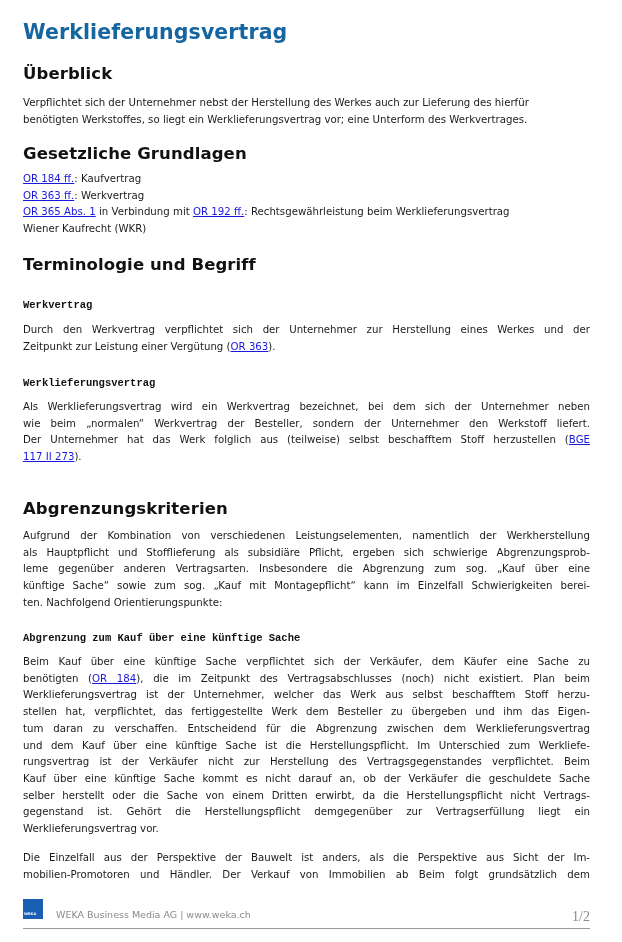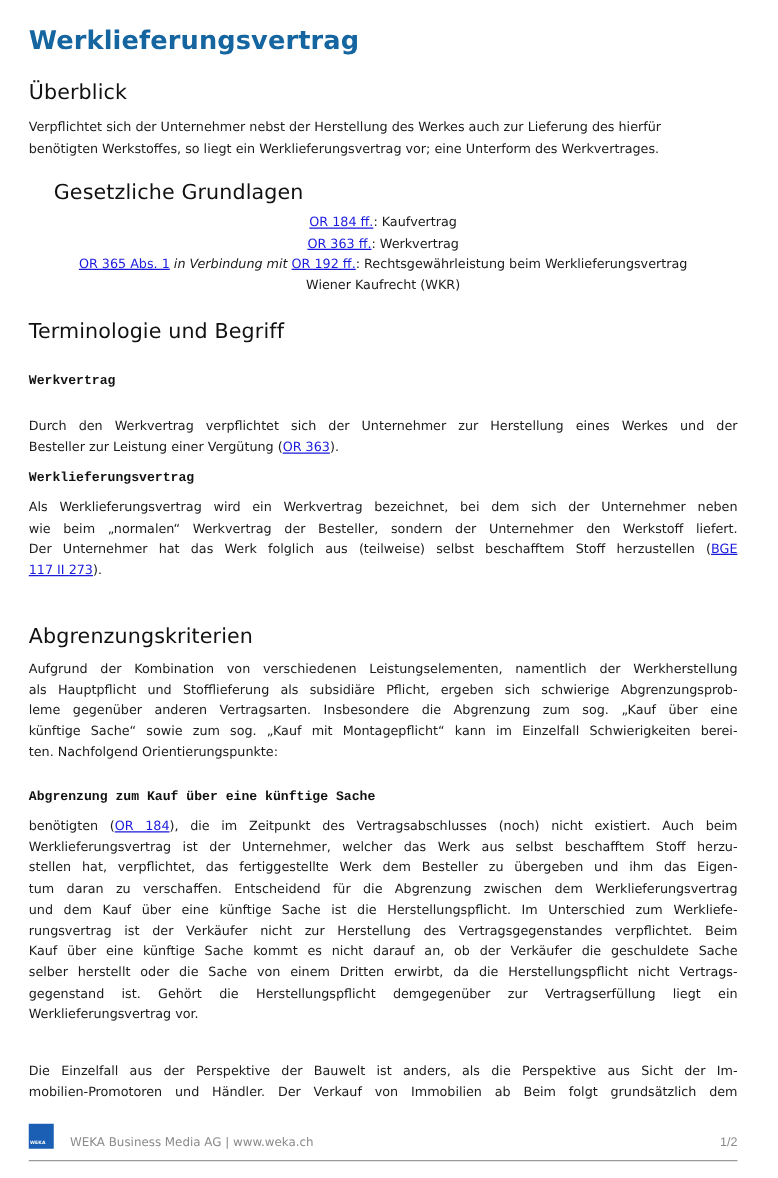--- a/index.html
+++ b/index.html
@@ -27,21 +27,21 @@
       font-family: "DejaVu Sans", sans-serif;
       font-weight: bold;
       font-size: 20.5px;
       color: #1565a0;
       letter-spacing: 0.1px;
     }
     .h2 {
       position: absolute;
       left: 0;
       font-family: "DejaVu Sans", sans-serif;
-      font-weight: normal;
+      font-weight: bold;
       font-size: 16.5px;
       color: #111;
       letter-spacing: 0.1px;
     }
     .h3 {
       position: absolute;
       left: 0;
       font-family: Liberation Mono, monospace;
       font-weight: bold;
       font-size: 10.5px;
@@ -51,21 +51,21 @@
       position: absolute;
       left: 0;
       width: 567px;
       font-family: "DejaVu Sans", sans-serif;
       font-size: 10.2px;
       line-height: 16.7px;
       color: #1a1a1a;
       text-align: justify;
       hyphens: manual;
     }
-    .para.left { text-align: center; }
+    .para.left { text-align: left; }
     .lines div { white-space: nowrap; }
     .just-line {
       display: block;
       text-align: justify;
       text-align-last: justify;
       white-space: normal;
     }
     .last-line {
       display: block;
       text-align: left;
@@ -107,22 +107,22 @@
       top: 11px;
       font-family: "DejaVu Sans", sans-serif;
       font-size: 9.5px;
       color: #8a8a8a;
       white-space: nowrap;
     }
     .page-num {
       position: absolute;
       right: 0;
       top: 11px;
-      font-family: Liberation Sans, sans-serif;
-      font-size: 10px;
+      font-family: Liberation Serif, serif;
+      font-size: 14px;
       color: #8a8a8a;
     }
     .footer-rule {
       position: absolute;
       left: 0;
       top: 30px;
       width: 567px;
       height: 1px;
       background: #9a9a9a;
     }
@@ -133,42 +133,42 @@
 <div class="page">
 
   <h1 class="doc-title">Werklieferungsvertrag</h1>
 
   <h2 class="h2" style="top:64px;">Überblick</h2>
   <div class="para lines" style="top:95px;">
     <div>Verpflichtet sich der Unternehmer nebst der Herstellung des Werkes auch zur Lieferung des hierfür</div>
     <div>benötigten Werkstoffes, so liegt ein Werklieferungsvertrag vor; eine Unterform des Werkvertrages.</div>
   </div>
 
-  <h2 class="h2" style="top:144px;margin-left:20px;">Gesetzliche Grundlagen</h2>
+  <h2 class="h2" style="top:144px;">Gesetzliche Grundlagen</h2>
   <div class="para lines left" style="top:171px;">
     <div>
       <a class="link">OR 184 ff.</a><span>: Kaufvertrag</span>
     </div>
     <div>
       <a class="link">OR 363 ff.</a><span>: Werkvertrag</span>
     </div>
     <div>
-      <a class="link">OR 365 Abs. 1</a><span style="white-space:pre;font-style:italic;"> in Verbindung mit </span><a class="link">OR 192 ff.</a><span>: Rechtsgewährleistung beim Werklieferungsvertrag</span>
+      <a class="link">OR 365 Abs. 1</a><span style="white-space:pre;"> in Verbindung mit </span><a class="link">OR 192 ff.</a><span>: Rechtsgewährleistung beim Werklieferungsvertrag</span>
     </div>
     <div>
       <span>Wiener Kaufrecht (WKR)</span>
     </div>
   </div>
 
   <h2 class="h2" style="top:255px;">Terminologie und Begriff</h2>
 
   <h3 class="h3" style="top:299px;">Werkvertrag</h3>
-  <div class="para" style="top:334px;">
+  <div class="para" style="top:322px;">
     <span class="just-line">Durch den Werkvertrag verpflichtet sich der Unternehmer zur Herstellung eines Werkes und der</span>
-    <span class="last-line"><span>Besteller zur Leistung einer Vergütung (</span><a class="link">OR 363</a><span>).</span></span>
+    <span class="last-line"><span>Zeitpunkt zur Leistung einer Vergütung (</span><a class="link">OR 363</a><span>).</span></span>
   </div>
 
   <h3 class="h3" style="top:377px;">Werklieferungsvertrag</h3>
   <div class="para" style="top:399px;">
     <span class="just-line">Als Werklieferungsvertrag wird ein Werkvertrag bezeichnet, bei dem sich der Unternehmer neben</span>
     <span class="just-line">wie beim „normalen“ Werkvertrag der Besteller, sondern der Unternehmer den Werkstoff liefert.</span>
     <span class="just-line"><span>Der Unternehmer hat das Werk folglich aus (teilweise) selbst beschafftem Stoff herzustellen (</span><a class="link">BGE</a></span>
     <span class="last-line"><a class="link">117 II 273</a><span>).</span></span>
   </div>
 
@@ -176,21 +176,22 @@
   <div class="para" style="top:528px;">
     <span class="just-line">Aufgrund der Kombination von verschiedenen Leistungselementen, namentlich der Werkherstellung</span>
     <span class="just-line">als Hauptpflicht und Stofflieferung als subsidiäre Pflicht, ergeben sich schwierige Abgrenzungsprob-</span>
     <span class="just-line">leme gegenüber anderen Vertragsarten. Insbesondere die Abgrenzung zum sog. „Kauf über eine</span>
     <span class="just-line">künftige Sache“ sowie zum sog. „Kauf mit Montagepflicht“ kann im Einzelfall Schwierigkeiten berei-</span>
     <span class="last-line">ten. Nachfolgend Orientierungspunkte:</span>
   </div>
 
   <h3 class="h3" style="top:632px;">Abgrenzung zum Kauf über eine künftige Sache</h3>
   <div class="para" style="top:654px;">
-    <span class="just-line"><span>benötigten (</span><a class="link">OR 184</a><span>), die im Zeitpunkt des Vertragsabschlusses (noch) nicht existiert. Auch beim</span></span>
+    <span class="just-line">Beim Kauf über eine künftige Sache verpflichtet sich der Verkäufer, dem Käufer eine Sache zu</span>
+    <span class="just-line"><span>benötigten (</span><a class="link">OR 184</a><span>), die im Zeitpunkt des Vertragsabschlusses (noch) nicht existiert. Plan beim</span></span>
     <span class="just-line">Werklieferungsvertrag ist der Unternehmer, welcher das Werk aus selbst beschafftem Stoff herzu-</span>
     <span class="just-line">stellen hat, verpflichtet, das fertiggestellte Werk dem Besteller zu übergeben und ihm das Eigen-</span>
     <span class="just-line">tum daran zu verschaffen. Entscheidend für die Abgrenzung zwischen dem Werklieferungsvertrag</span>
     <span class="just-line">und dem Kauf über eine künftige Sache ist die Herstellungspflicht. Im Unterschied zum Werkliefe-</span>
     <span class="just-line">rungsvertrag ist der Verkäufer nicht zur Herstellung des Vertragsgegenstandes verpflichtet. Beim</span>
     <span class="just-line">Kauf über eine künftige Sache kommt es nicht darauf an, ob der Verkäufer die geschuldete Sache</span>
     <span class="just-line">selber herstellt oder die Sache von einem Dritten erwirbt, da die Herstellungspflicht nicht Vertrags-</span>
     <span class="just-line">gegenstand ist. Gehört die Herstellungspflicht demgegenüber zur Vertragserfüllung liegt ein</span>
     <span class="last-line">Werklieferungsvertrag vor.</span>
   </div>

